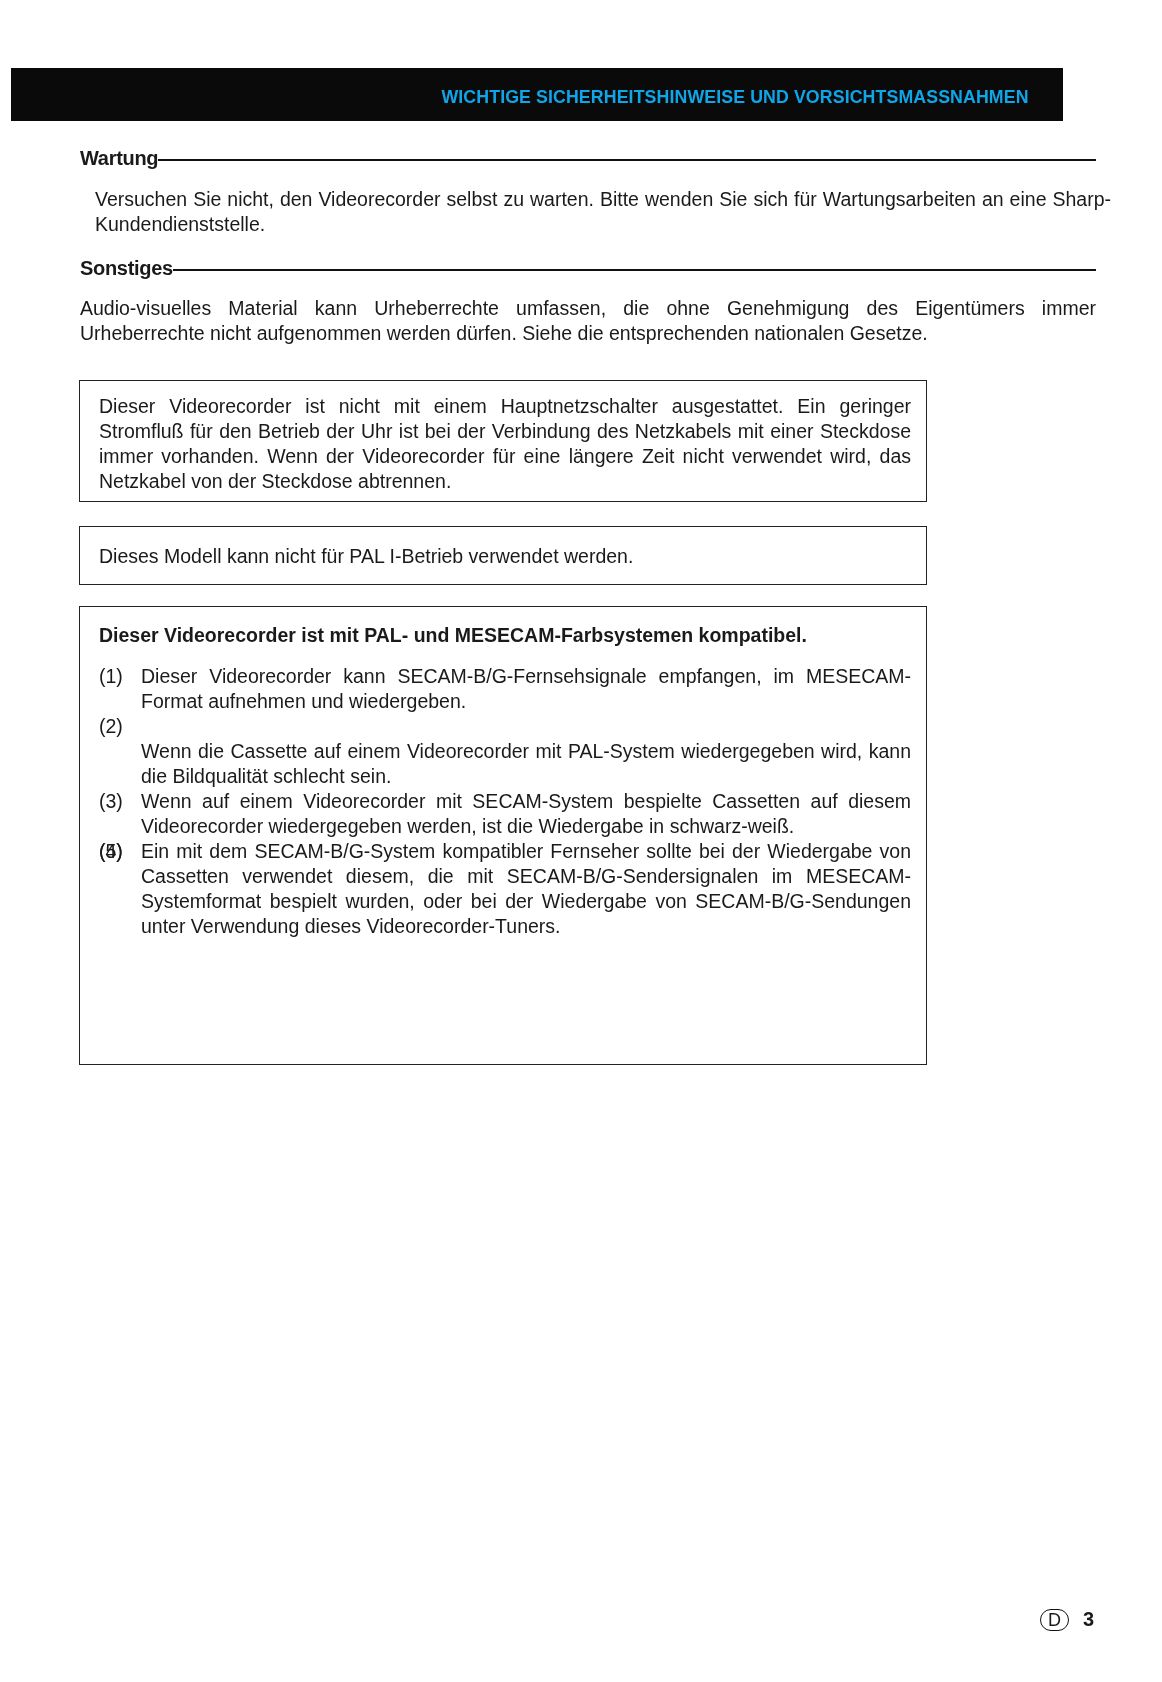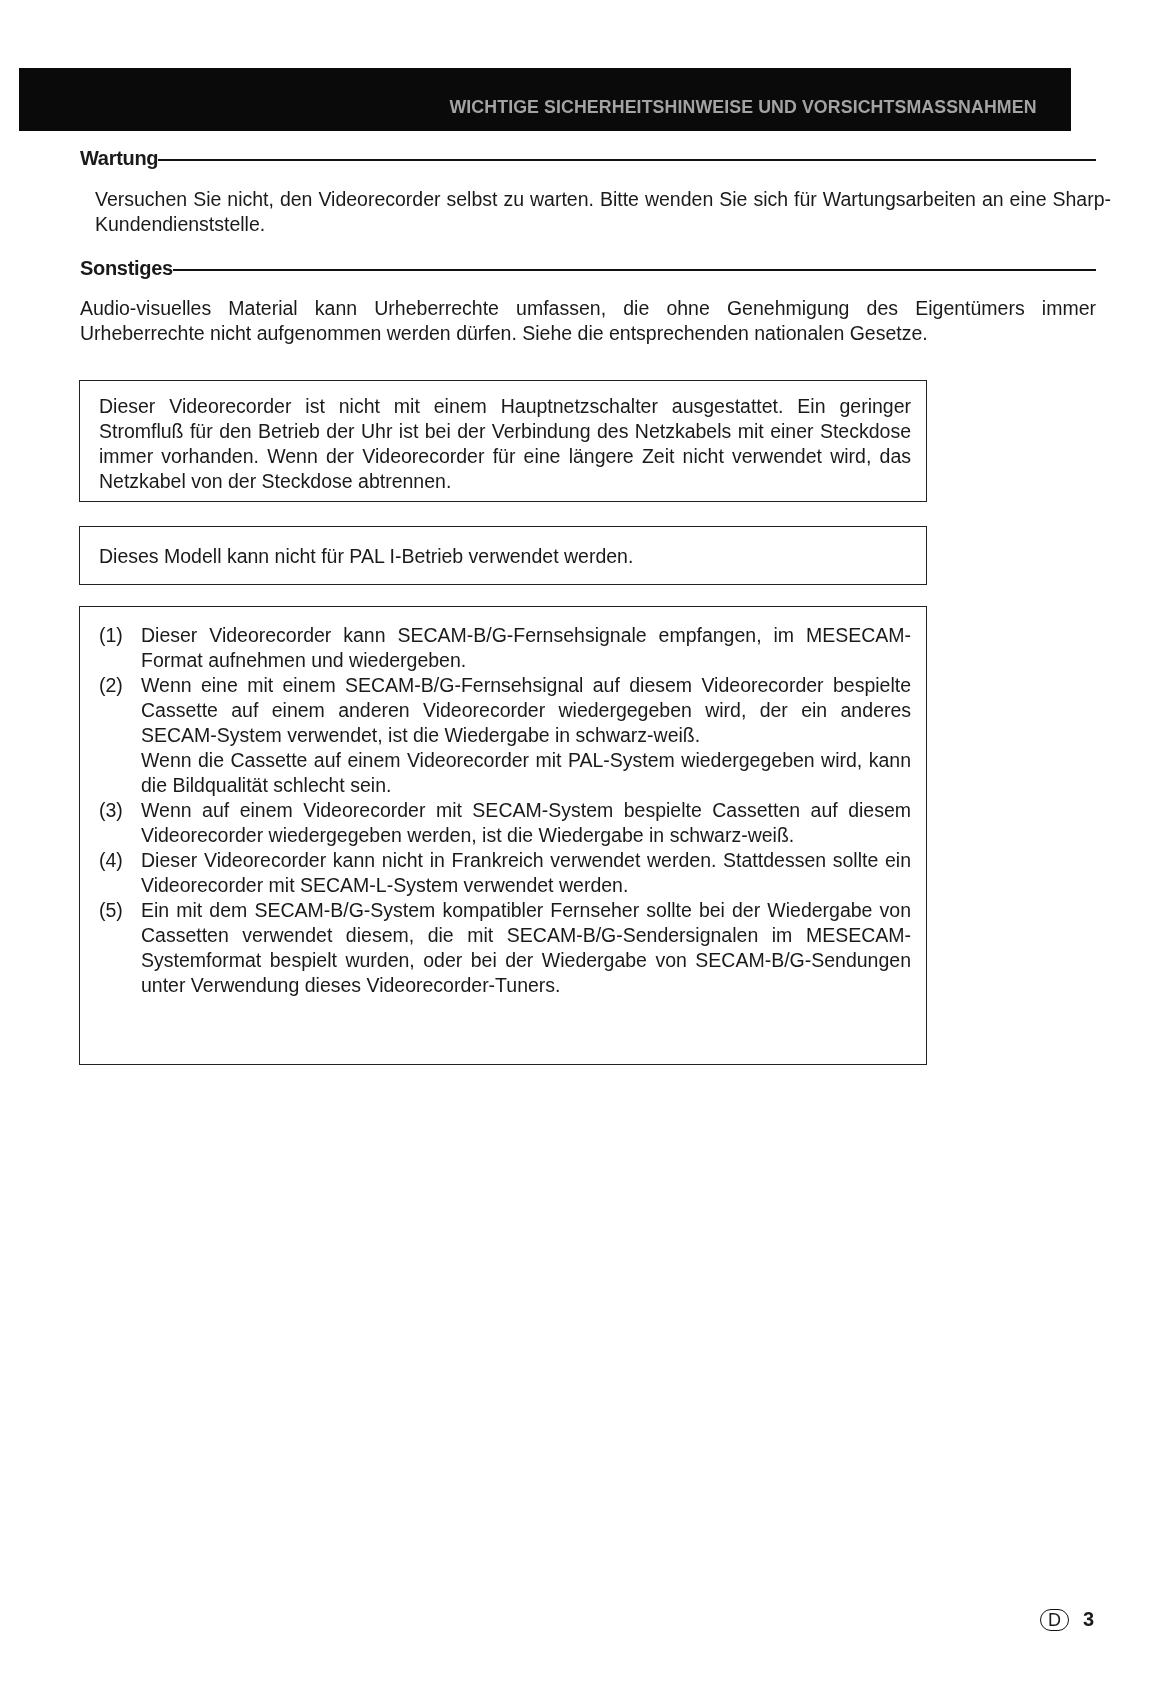--- a/index.html
+++ b/index.html
@@ -1,22 +1,22 @@
 <!DOCTYPE html>
 <html><head>
 <meta charset="utf-8">
 <style>
   html, body { margin: 0; padding: 0; background: #ffffff; }
   body {
     width: 1162px; height: 1682px; position: relative; overflow: hidden;
     font-family: "Liberation Sans", sans-serif; color: #1a1a1a;
   }
   .banner {
-    position: absolute; left: 19px; top: 68px; width: 1052px; height: 63px;
-    background: #0a0a0a; color: #a3a3a3;
+    position: absolute; left: 11px; top: 68px; width: 1052px; height: 53px;
+    background: #0a0a0a; color: #0ea5e9;
   }
   .banner-text {
     position: absolute; right: 34px; bottom: 13px;
     font-size: 18.5px; font-weight: bold; letter-spacing: 0.1px; transform: scaleX(0.96); transform-origin: right;
   }
   .section-head {
     position: absolute; left: 80px; right: 66px; display: flex; align-items: flex-end;
   }
   .section-head h2 {
     margin: 0; font-size: 20px; font-weight: bold; line-height: 1; letter-spacing: -0.3px;
@@ -74,37 +74,37 @@
 
 <div class="box" style="top:380px; height:122px; padding:13px 15px 0 19px;">
   <p>Dieser Videorecorder ist nicht mit einem Hauptnetzschalter ausgestattet. Ein geringer Stromfluß für den Betrieb der Uhr ist bei der Verbindung des Netzkabels mit einer Steckdose immer vorhanden. Wenn der Videorecorder für eine längere Zeit nicht verwendet wird, das Netzkabel von der Steckdose abtrennen.</p>
 </div>
 
 <div class="box" style="top:526px; height:59px; padding:17px 15px 12px 19px;">
   <p>Dieses Modell kann nicht für PAL I-Betrieb verwendet werden.</p>
 </div>
 
 <div class="box" style="top:606px; height:459px; padding:16px 15px 0 19px;">
+  <p class="bold" style="margin-bottom:16px;">Dieser Videorecorder ist mit PAL- und MESECAM-Farbsystemen kompatibel.</p>
   <ol class="num" style="margin-left:-19px;">
     <li>
       <span class="n">(1)</span>
       <span>Dieser Videorecorder kann SECAM-B/G-Fernsehsignale empfangen, im MESECAM-Format aufnehmen und wiedergeben.</span>
     </li>
     <li>
       <span class="n">(2)</span>
-      <span>Wenn eine mit einem SECAM-B/G-Fernsehsignal auf diesem Videorecorder bespielte Cassette auf einem anderen Videorecorder wiedergegeben wird, der ein anderes SECAM-System verwendet, ist die Wiedergabe in schwarz-weiß.</span><br>
+      <br>
       <span>Wenn die Cassette auf einem Videorecorder mit PAL-System wiedergegeben wird, kann die Bildqualität schlecht sein.</span>
     </li>
     <li>
       <span class="n">(3)</span>
       <span>Wenn auf einem Videorecorder mit SECAM-System bespielte Cassetten auf diesem Videorecorder wiedergegeben werden, ist die Wiedergabe in schwarz-weiß.</span>
     </li>
     <li>
       <span class="n">(4)</span>
-      <span>Dieser Videorecorder kann nicht in Frankreich verwendet werden. Stattdessen sollte ein Videorecorder mit SECAM-L-System verwendet werden.</span>
     </li>
     <li>
       <span class="n">(5)</span>
       <span>Ein mit dem SECAM-B/G-System kompatibler Fernseher sollte bei der Wiedergabe von Cassetten verwendet diesem, die mit SECAM-B/G-Sendersignalen im MESECAM-Systemformat bespielt wurden, oder bei der Wiedergabe von SECAM-B/G-Sendungen unter Verwendung dieses Videorecorder-Tuners.</span>
     </li>
   </ol>
 </div>
 
 <div class="footer">
   <span class="lang-badge">D</span>

